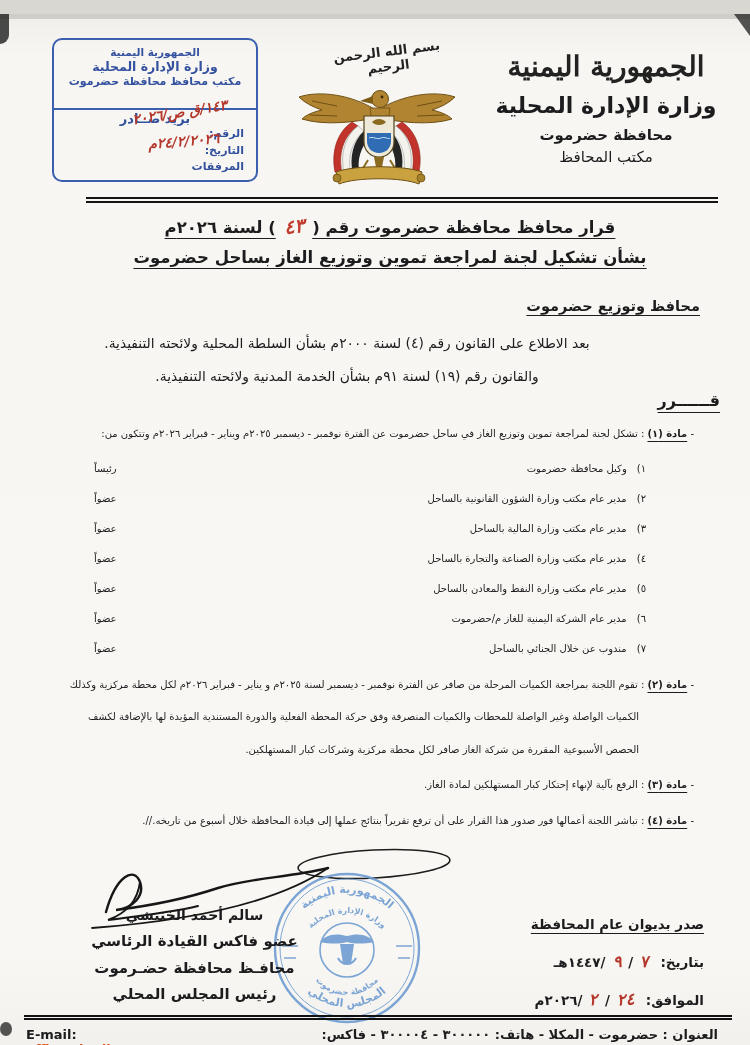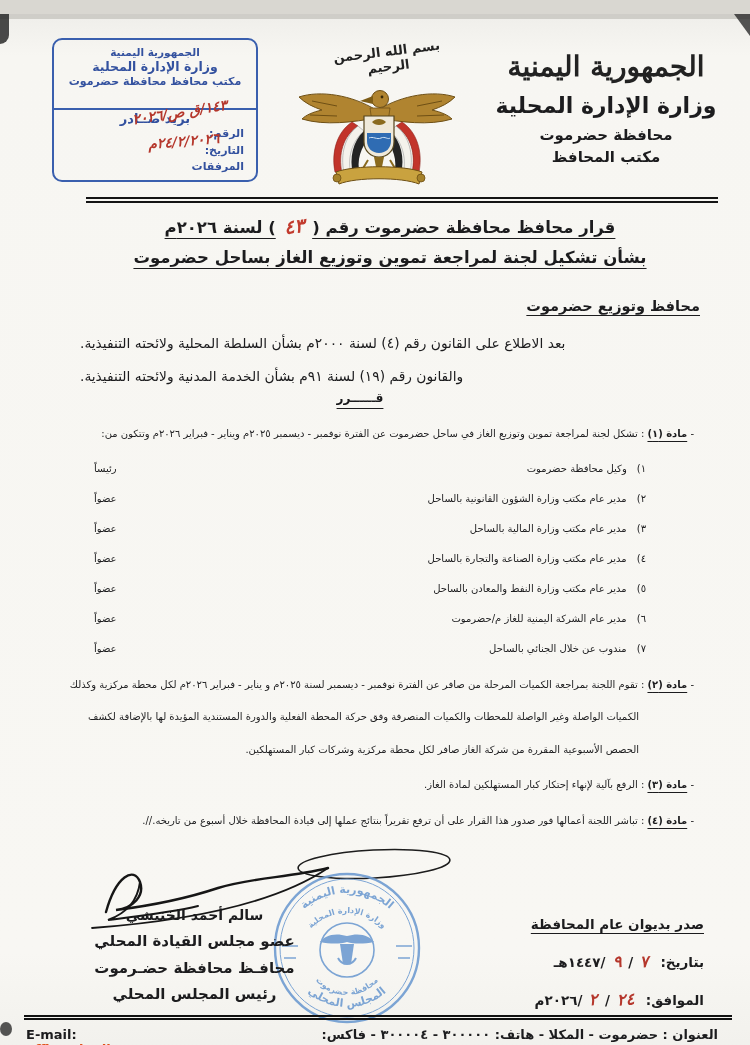--- a/index.html
+++ b/index.html
@@ -40,38 +40,38 @@
     position:absolute; left:315px; top:30px; width:145px;
     text-align:center; font-weight:bold; font-size:13px;
     transform:rotate(-7deg); letter-spacing:-1px; color:#222;
   }
   .emblem { position:absolute; left:292px; top:56px; }
 
   .hdr-right { position:absolute; right:16px; top:36px; width:256px; text-align:center; }
   .hdr-right .country { font-family:"DejaVu Serif", serif; font-weight:bold; font-size:28px; letter-spacing:-1px; color:#222; }
   .hdr-right .ministry { font-weight:bold; font-size:22px; margin-top:10px; }
   .hdr-right .gov { font-weight:bold; font-size:15px; margin-top:8px; }
-  .hdr-right .office { font-weight:bold; font-size:15px; margin-top:4px; }
+  .hdr-right .office { font-weight:normal; font-size:15px; margin-top:4px; }
 
   .hrule { position:absolute; left:86px; right:32px; top:183px; height:6px;
            border-top:2.5px solid #141414; border-bottom:2px solid #141414; }
 
   
   .title { position:absolute; left:90px; right:60px; top:201px; text-align:center; font-weight:bold; font-size:16.5px; }
   .title .line { text-decoration:underline; text-underline-offset:5px; }
   .title .l2 { display:block; margin-top:11px; }
   .rn { color:#c23b2e; font-family:"DejaVu Serif", serif; font-style:italic; font-weight:bold;
         font-size:19px; display:inline-block; transform:rotate(-8deg); padding:0 8px; text-decoration:none; }
   .issuer { position:absolute; right:50px; top:284px; font-weight:bold; font-size:14.5px;
             text-decoration:underline; text-underline-offset:4px; }
 
   
-  .preamble { position:absolute; right:136px; left:80px; top:313px; font-size:13.8px; line-height:33px; text-align:left; }
-  .qarrar { position:absolute; left:0; right:30px; top:377px; text-align:center;
-            font-size:12px; font-weight:bold; text-decoration:underline; text-underline-offset:6px; }
+  .preamble { position:absolute; right:136px; left:80px; top:313px; font-size:13.8px; line-height:33px; text-align:center; }
+  .qarrar { position:absolute; left:0; right:30px; top:377px; 
+            font-size:16px; font-weight:bold; text-decoration:underline; text-underline-offset:6px; }
 
   
   .bodytxt { position:absolute; right:56px; left:58px; top:404px; font-size:10px; line-height:32.5px; text-align:right; }
   .article { padding-right:55px; text-indent:-55px; margin-bottom:3px; }
   .article .lbl { font-weight:bold; text-decoration:underline; text-underline-offset:4px; }
   .members { margin:2px 0 5px; }
   .mrow { display:flex; justify-content:space-between; padding-right:48px; padding-left:36px; line-height:30px; }
   .mrow .mnum { display:inline-block; margin-left:10px; }
 
   
@@ -269,21 +269,21 @@
         <textPath href="#arcGov" startOffset="50%" text-anchor="middle">محافظة حضرموت</textPath>
       </text>
       <text font-size="11" font-weight="bold" fill="#6f9cd1" font-family="DejaVu Sans, sans-serif">
         <textPath href="#arcBot" startOffset="50%" text-anchor="middle">المجلس المحلي</textPath>
       </text>
     </svg>
   </div>
 
   <div class="sig">
     <div class="name">سالم أحمد الخنبشي</div>
-    <div class="role">عضو  مجلس القيادة المحلي</div>
+    <div class="role">عضو  فاكس القيادة الرئاسي</div>
     <div class="role">محافـظ محافظة حضـرموت</div>
     <div class="role">رئيس المجلس المحلي</div>
   </div>
 
   <div class="issued">
     <div class="head">صدر بديوان عام المحافظة</div>
     <div>
       <span>بتاريخ:</span>
       <span class="rd">٧</span><span>/</span><span class="rd">٩</span><span>/١٤٤٧هـ</span>
     </div>

